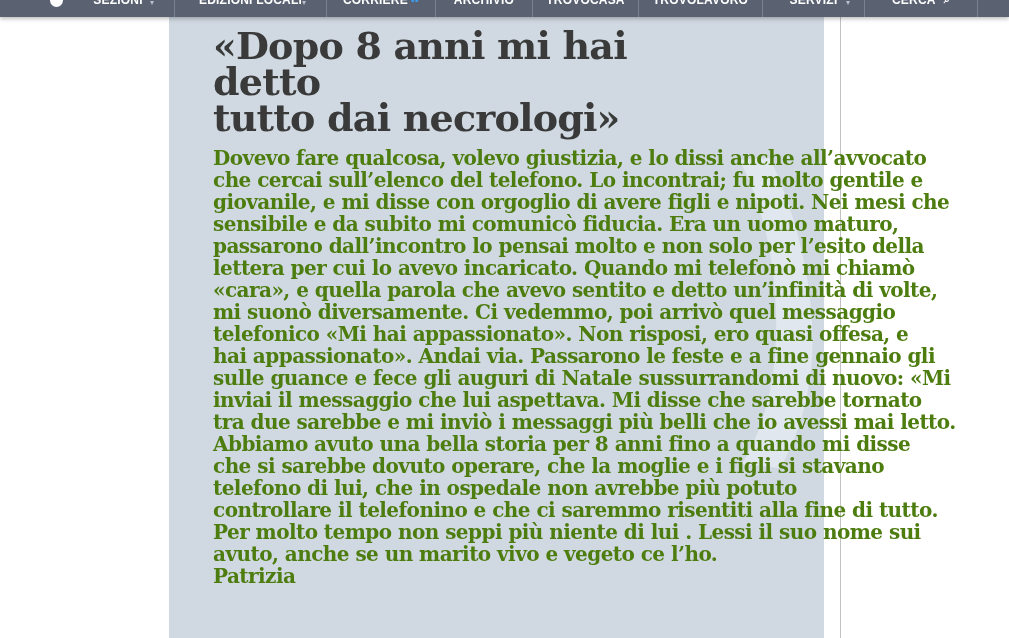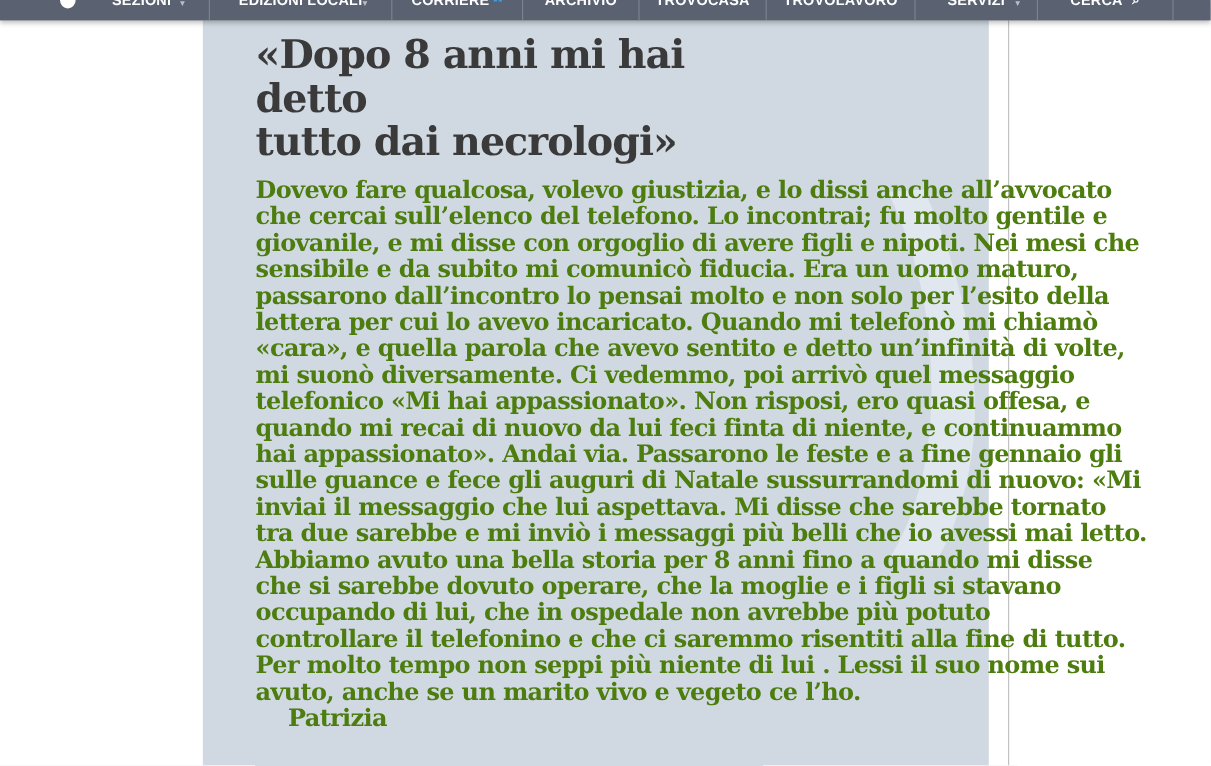--- a/index.html
+++ b/index.html
@@ -36,31 +36,31 @@
       overflow: hidden;
     }
     .quote-mark {
       position: absolute; left: 740px; top: 158px;
     }
     .right-rule { position: absolute; left: 840px; top: 17px; width: 1px; height: 621px; background: #c2c2c2; }
 
     .headline {
       position: absolute; left: 213px; top: 28px; width: 460px;
       font-family: "DejaVu Serif", serif; font-weight: bold;
-      font-size: 33px; line-height: 36px; color: #3a3a3a;
+      font-size: 38px; line-height: 36px; color: #3a3a3a;
       letter-spacing: -0.8px;
     }
     .body-text {
       position: absolute; left: 213px; top: 147px; width: 480px;
       font-family: "DejaVu Serif", serif; font-weight: bold;
       font-size: 20px; line-height: 22px; color: #4d7c0f;
       letter-spacing: -0.55px; word-spacing: 0px;
     }
     .body-text .line { display: block; white-space: nowrap; }
-    .signature { display: block; margin-left: 27px; }
+    .signature { display: block; }
   </style>
 </head>
 <body>
 
 <div class="nav">
   <span class="nav-icon-circle"></span>
 
   <div class="nav-item" style="left:62px;width:112px;">
     <span class="lbl">SEZIONI</span>
   </div>
@@ -123,25 +123,24 @@
 <div class="body-text">
   <span class="line">Dovevo fare qualcosa, volevo giustizia, e lo dissi anche all’avvocato</span>
   <span class="line">che cercai sull’elenco del telefono. Lo incontrai; fu molto gentile e</span>
   <span class="line">giovanile, e mi disse con orgoglio di avere figli e nipoti. Nei mesi che</span>
   <span class="line">sensibile e da subito mi comunicò fiducia. Era un uomo maturo,</span>
   <span class="line">passarono dall’incontro lo pensai molto e non solo per l’esito della</span>
   <span class="line">lettera per cui lo avevo incaricato. Quando mi telefonò mi chiamò</span>
   <span class="line">«cara», e quella parola che avevo sentito e detto un’infinità di volte,</span>
   <span class="line">mi suonò diversamente. Ci vedemmo, poi arrivò quel messaggio</span>
   <span class="line">telefonico «Mi hai appassionato». Non risposi, ero quasi offesa, e</span>
-  <span class="line">quando mi recai di nuovo da lui feci finta di niente, e continuammo</span>
   <span class="line">hai appassionato». Andai via. Passarono le feste e a fine gennaio gli</span>
   <span class="line">sulle guance e fece gli auguri di Natale sussurrandomi di nuovo: «Mi</span>
   <span class="line">inviai il messaggio che lui aspettava. Mi disse che sarebbe tornato</span>
   <span class="line">tra due sarebbe e mi inviò i messaggi più belli che io avessi mai letto.</span>
   <span class="line">Abbiamo avuto una bella storia per 8 anni fino a quando mi disse</span>
   <span class="line">che si sarebbe dovuto operare, che la moglie e i figli si stavano</span>
-  <span class="line">occupando di lui, che in ospedale non avrebbe più potuto</span>
+  <span class="line">telefono di lui, che in ospedale non avrebbe più potuto</span>
   <span class="line">controllare il telefonino e che ci saremmo risentiti alla fine di tutto.</span>
   <span class="line">Per molto tempo non seppi più niente di lui . Lessi il suo nome sui</span>
   <span class="line">avuto, anche se un marito vivo e vegeto ce l’ho.</span>
   <span class="line signature">Patrizia</span>
 </div>
 
 </body></html>

